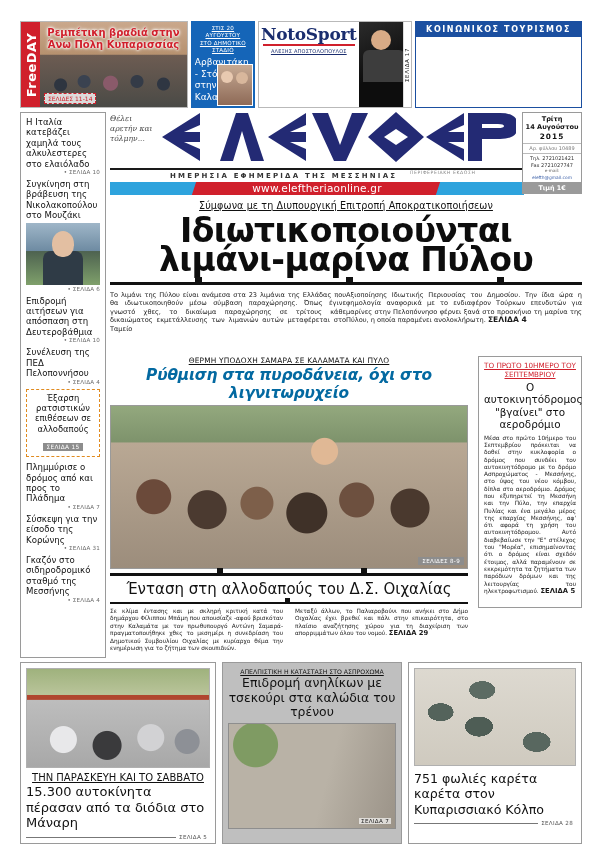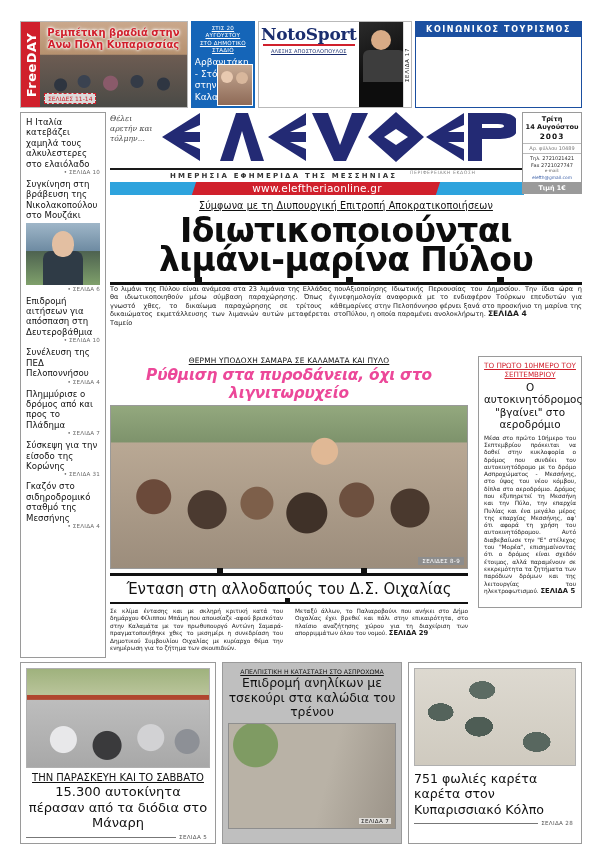--- a/index.html
+++ b/index.html
@@ -120,29 +120,29 @@
   .db-price{background:#9a9a9a;color:#fff;font-size:6.4px;font-weight:bold;padding:1.5px 0;}
 
   
   .lead{position:absolute;left:110px;top:200px;width:472px;}
   .lead-kicker{text-align:center;font-size:9.6px;color:#111;text-decoration:underline;
     letter-spacing:.1px;}
   .lead-h1{text-align:center;font-weight:bold;font-size:33px;line-height:35px;
     color:#0d0d0d;letter-spacing:-.6px;margin-top:2px;}
   .lead-rule{height:3px;background:#111;margin-top:5px;position:relative;}
   .lead-rule i{position:absolute;top:-5px;width:7px;height:7px;background:#111;}
-  .lead-cols{display:flex;}
+  .lead-cols{display:flex;margin-top:6px;}
   .lead-cols p{margin:0;flex:1;font-size:6.6px;line-height:8.4px;text-align:justify;color:#1a1a1a;}
   .lead-cols b{font-size:7.6px;}
 
   
   .feature{position:absolute;left:110px;top:356px;width:358px;}
   .feat-kicker{text-align:center;font-size:7.4px;letter-spacing:.2px;text-decoration:underline;color:#111;}
   .feat-h2{text-align:center;font-style:italic;font-weight:bold;font-size:15.4px;
-    line-height:18px;color:#ec4899;margin-top:1px;letter-spacing:-.2px;}
+    line-height:18px;color:#0369a1;margin-top:1px;letter-spacing:-.2px;}
   .feat-photo{position:relative;height:162px;margin-top:3px;border:1px solid #9a9a9a;
     overflow:hidden;
     background:
       radial-gradient(circle at 12% 56%,#6b4a3a 0 17px,transparent 18px),
       radial-gradient(circle at 27% 64%,#4b3a30 0 19px,transparent 20px),
       radial-gradient(circle at 41% 60%,#7d5f4a 0 16px,transparent 17px),
       radial-gradient(circle at 55% 66%,#3f3128 0 20px,transparent 21px),
       radial-gradient(circle at 69% 58%,#6d503f 0 17px,transparent 18px),
       radial-gradient(circle at 84% 63%,#4a392e 0 19px,transparent 20px),
       radial-gradient(circle at 60% 28%,#e0b895 0 13px,transparent 14px),
@@ -171,21 +171,21 @@
   .bp{position:relative;box-sizing:border-box;}
   .bp-a{width:196px;border:1px solid #9a9a9a;background:#fff;padding:5px;}
   .bp-a .ph{height:98px;border:1px solid #b0b0b0;
     background:
       radial-gradient(circle at 20% 72%,#e8e8ea 0 13px,transparent 14px),
       radial-gradient(circle at 44% 78%,#3a3a3c 0 14px,transparent 15px),
       radial-gradient(circle at 68% 70%,#d2d2d4 0 13px,transparent 14px),
       radial-gradient(circle at 88% 74%,#8d9096 0 12px,transparent 13px),
       linear-gradient(#9fb27d 0%,#b9c49a 26%,#b0462f 27%,#b0462f 31%,#bdbdbd 32%,#a8a8a8 100%);}
   .bp-a .kick{text-align:center;font-size:10px;text-decoration:underline;margin-top:4px;color:#111;}
-  .bp-a .h{text-align:center;font-size:13px;line-height:15.5px;color:#111;margin-top:1px;}
+  .bp-a .h{text-align:left;font-size:13px;line-height:15.5px;color:#111;margin-top:1px;}
   .bp-b{width:180px;border:1px solid #9a9a9a;background:#bfbfbf;padding:5px;}
   .bp-b .kick{text-align:center;font-size:6.2px;text-decoration:underline;color:#111;}
   .bp-b .h{text-align:center;font-size:12.4px;line-height:14.6px;color:#111;margin-top:1px;}
   .bp-b .ph{height:104px;margin-top:3px;border:1px solid #8e8e8e;position:relative;
     background:
       radial-gradient(circle at 16% 20%,#7f9b63 0 22px,transparent 23px),
       linear-gradient(105deg,#b9b2a6 0 58%,#9b9388 100%),
       linear-gradient(#cfc8bc,#8e8376);}
   .bp-c{flex:1;border:1px solid #9a9a9a;background:#fff;padding:5px;}
   .bp-c .ph{height:96px;border:1px solid #b0b0b0;
@@ -266,20 +266,24 @@
     <div class="idx-item">
       <div class="idx-txt">Επιδρομή αιτήσεων για απόσπαση στη Δευτεροβάθμια</div>
       <div class="idx-pg">• ΣΕΛΙΔΑ 10</div>
     </div>
 
     <div class="idx-item">
       <div class="idx-txt">Συνέλευση της ΠΕΔ Πελοποννήσου</div>
       <div class="idx-pg">• ΣΕΛΙΔΑ 4</div>
     </div>
 
+    <div class="idx-box">
+      <div class="t">Έξαρση ρατσιστικών επιθέσεων σε αλλοδαπούς</div>
+      <div class="p">ΣΕΛΙΔΑ 15</div>
+    </div>
 
     <div class="idx-item">
       <div class="idx-txt">Πλημμύρισε ο δρόμος από και προς το Πλάδημα</div>
       <div class="idx-pg">• ΣΕΛΙΔΑ 7</div>
     </div>
 
     <div class="idx-item">
       <div class="idx-txt">Σύσκεψη για την είσοδο της Κορώνης</div>
       <div class="idx-pg">• ΣΕΛΙΔΑ 31</div>
     </div>
@@ -318,21 +322,21 @@
     <div class="mast-sub">ΗΜΕΡΗΣΙΑ ΕΦΗΜΕΡΙΔΑ ΤΗΣ ΜΕΣΣΗΝΙΑΣ</div>
     <div class="mast-edi">ΠΕΡΙΦΕΡΕΙΑΚΗ ΕΚΔΟΣΗ</div>
 
     <div class="webbar"></div>
     <div class="webslash"></div>
     <div class="weburl">www.eleftheriaonline.gr</div>
 
     <div class="datebox">
       <div class="db-day">Τρίτη</div>
       <div class="db-day" style="padding-top:0">14 Αυγούστου</div>
-      <div class="db-year">2003</div>
+      <div class="db-year">2015</div>
       <div class="db-iss">Αρ. φύλλου 10489</div>
       <div class="db-tel">
         <div>Τηλ. 2721021421</div>
         <div>Fax 2721027747</div>
         <div style="font-size:4.2px;color:#666">e-mail:</div>
         <div class="db-mail">elefth@gmail.com</div>
       </div>
       <div class="db-price">Τιμή 1€</div>
     </div>
   </div>

